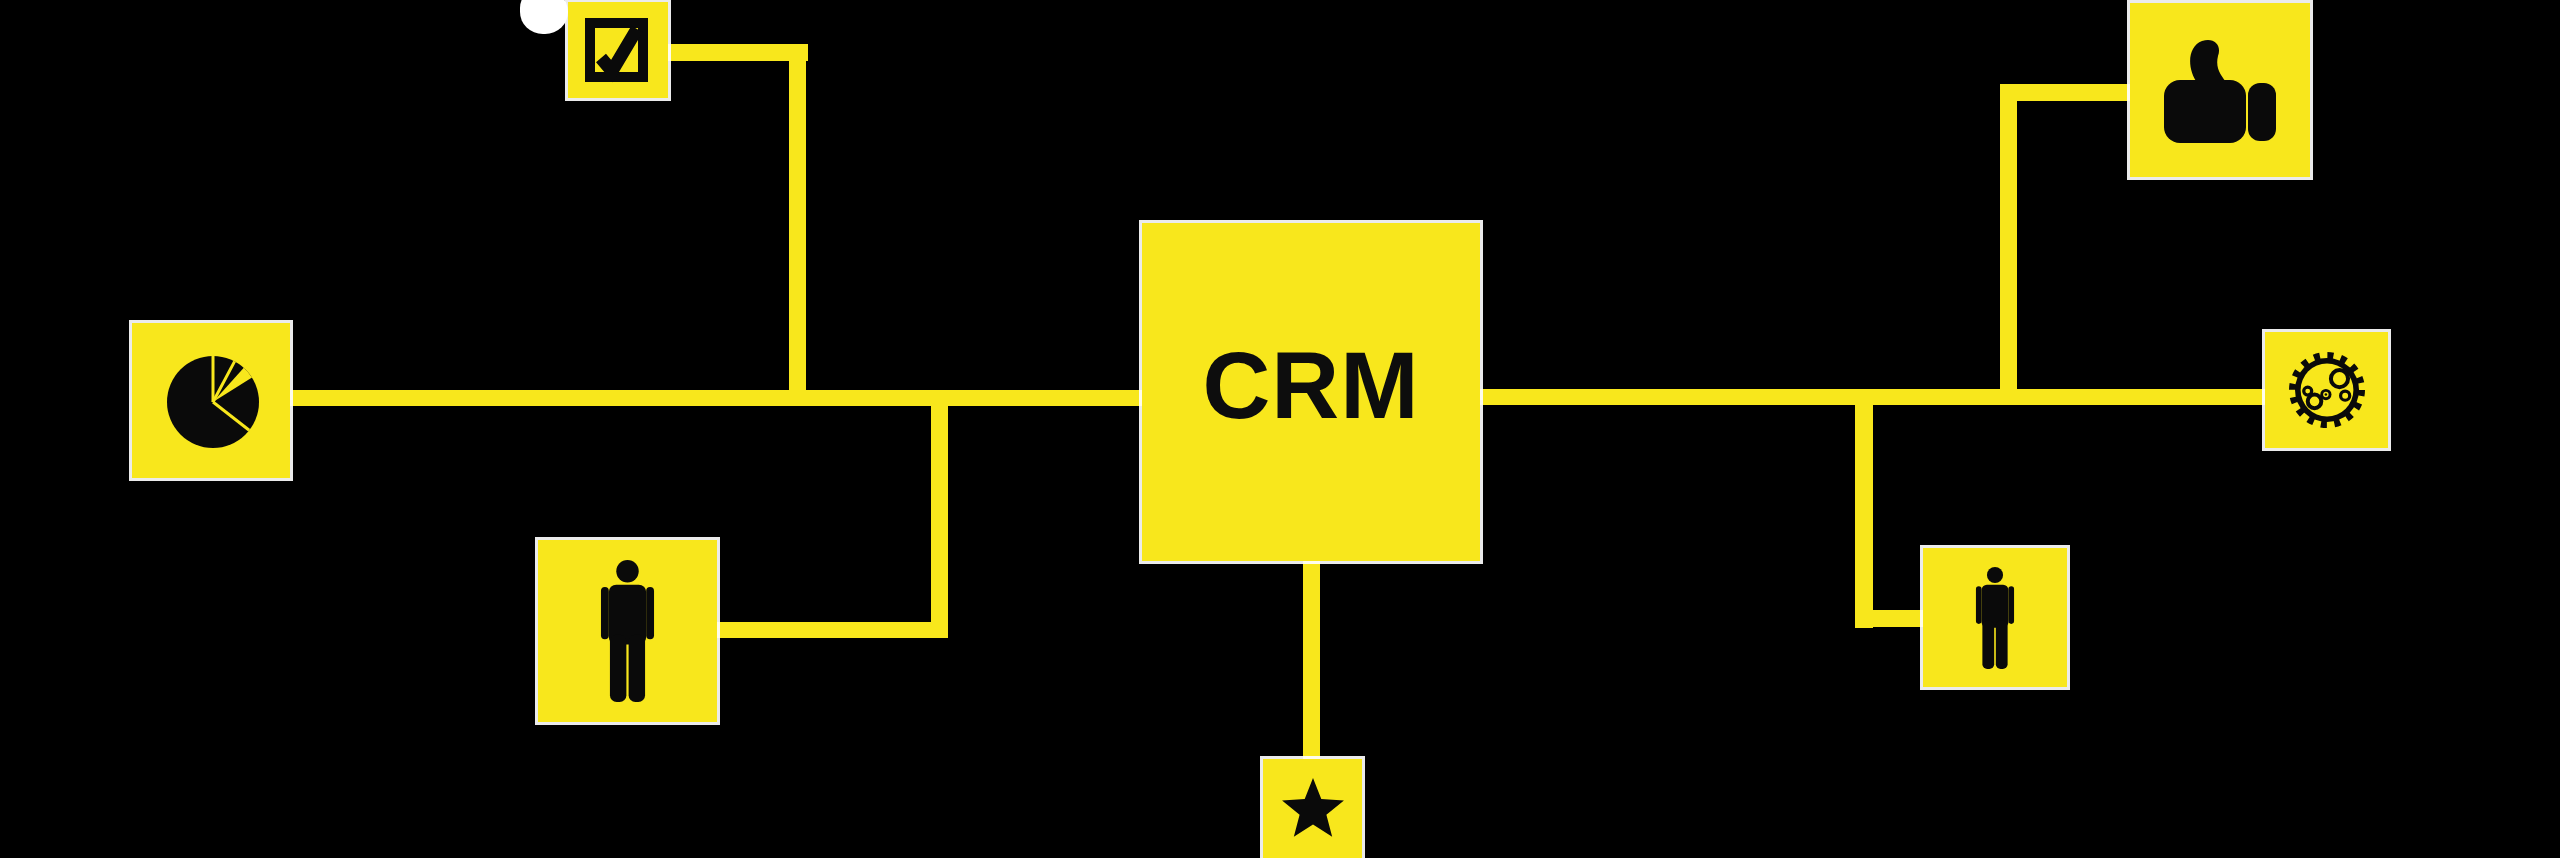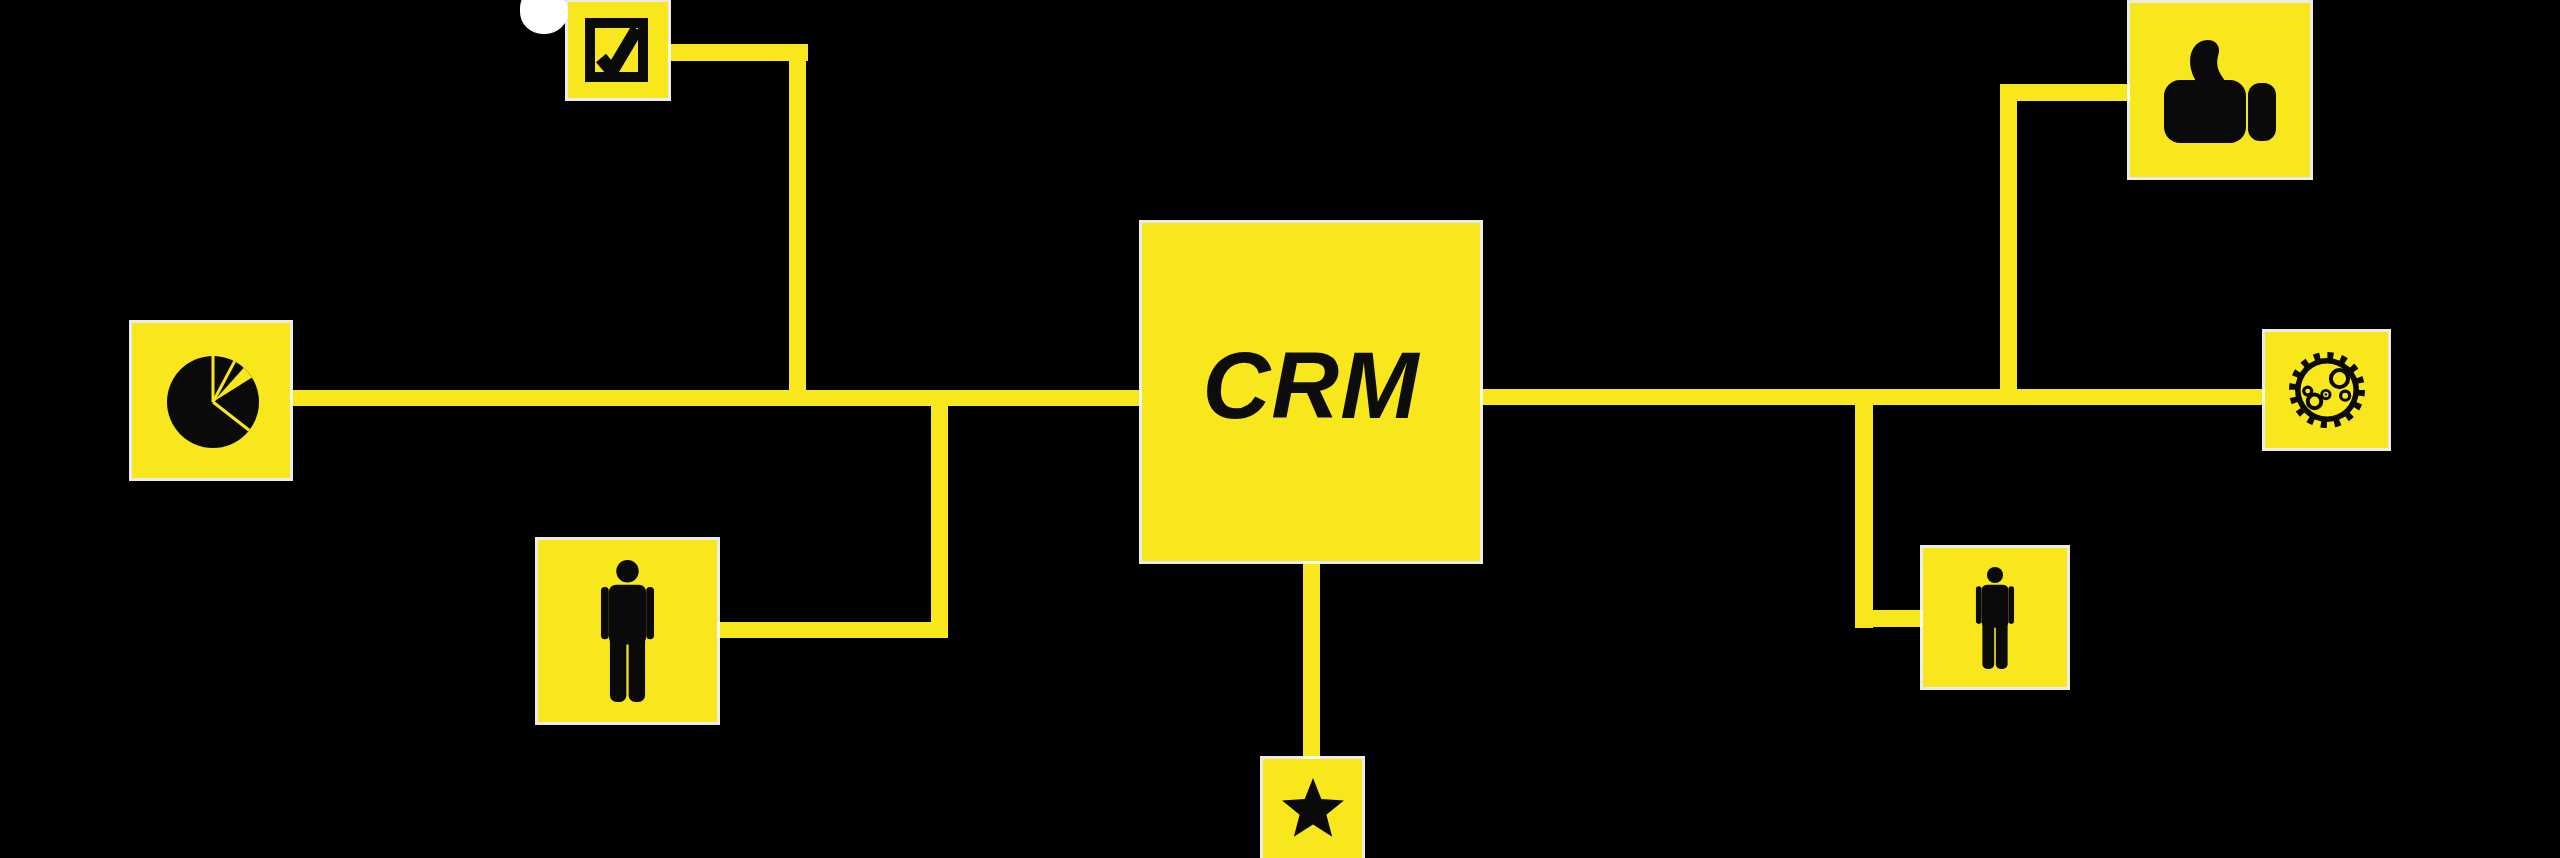--- a/index.html
+++ b/index.html
@@ -20,21 +20,21 @@
   .c-pl-v        {left:931px;  top:398px; width:17px;  height:240px;}
   .c-star-v      {left:1303px; top:555px; width:17px;  height:210px;}
   .c-th-v        {left:2000px; top:84px;  width:17px;  height:320px;}
   .c-th-h        {left:2000px; top:84px;  width:134px; height:17px;}
   .c-pr-v        {left:1855px; top:398px; width:18px;  height:230px;}
   .c-pr-h        {left:1855px; top:610px; width:74px;  height:17px;}
   
   .node{
     position:absolute;background:#F8E71C;z-index:2;
     box-shadow:0 0 0 3px rgba(255,255,255,.92);
-    display:flex;align-items:center;justify-content:center;font-style:italic;
+    display:flex;align-items:center;justify-content:center;
   }
   .n-crm   {left:1142px; top:223px; width:338px; height:338px;}
   .n-check {left:568px;  top:2px;   width:100px; height:96px;}
   .n-pie   {left:132px;  top:323px; width:158px; height:155px;}
   .n-perL  {left:538px;  top:540px; width:179px; height:182px;}
   .n-star  {left:1263px; top:759px; width:99px;  height:99px;}
   .n-perR  {left:1923px; top:548px; width:144px; height:139px;}
   .n-thumb {left:2130px; top:3px;   width:180px; height:174px;}
   .n-gear  {left:2265px; top:332px; width:123px; height:116px;}
   .crm-label{

